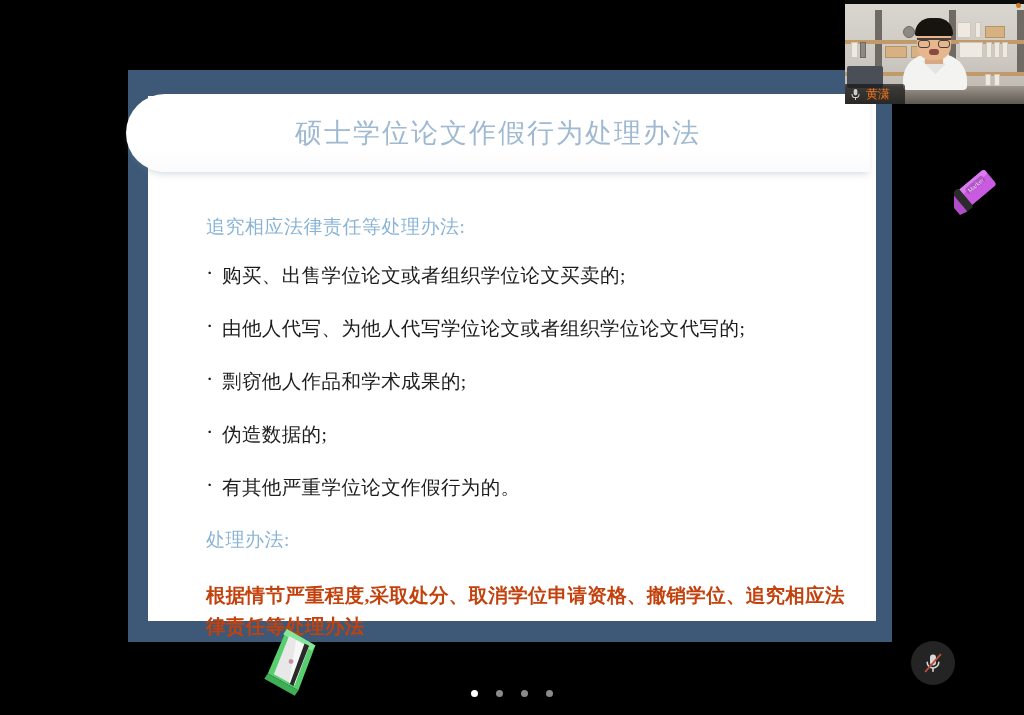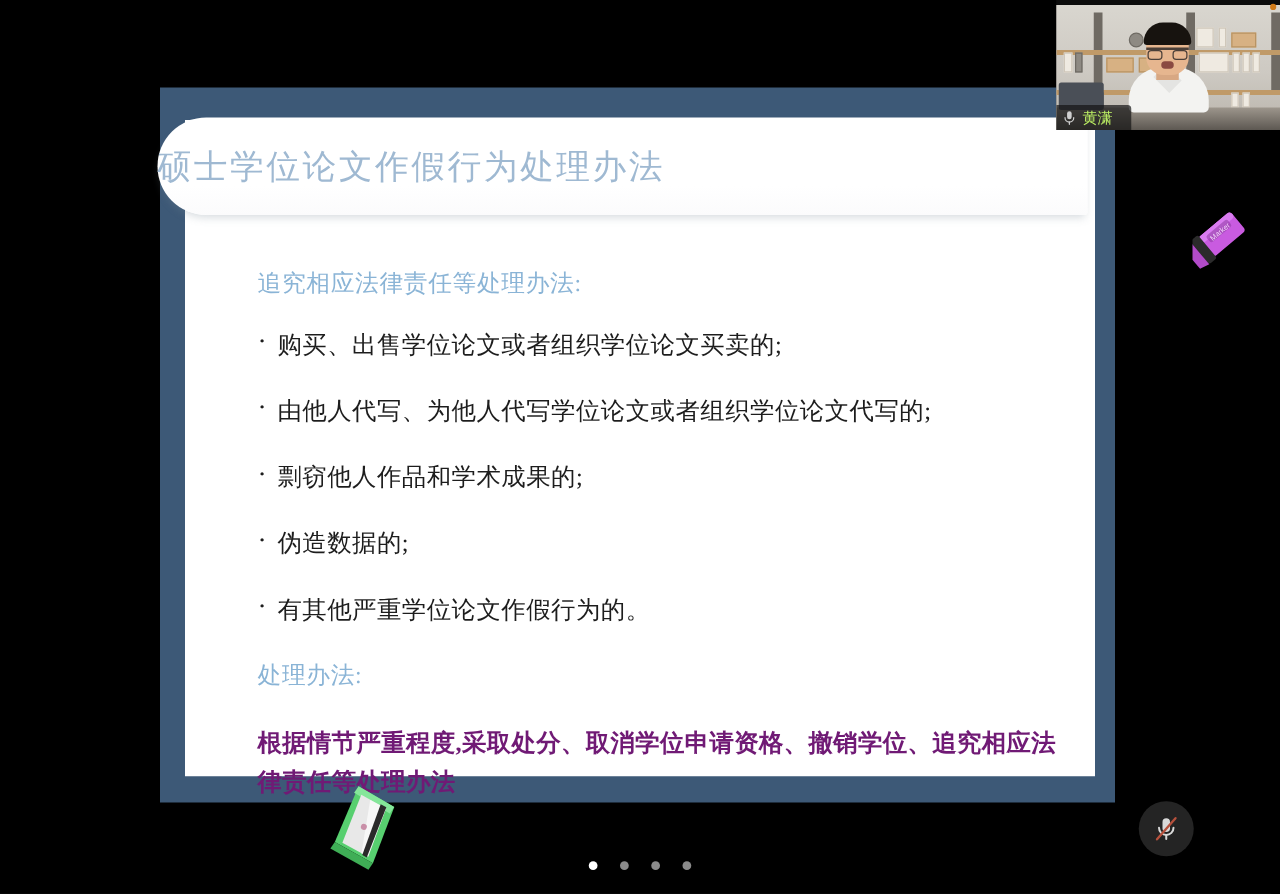--- a/index.html
+++ b/index.html
@@ -50,20 +50,21 @@
     border-bottom-left-radius: 40px;
     box-shadow: 0 4px 7px -2px rgba(120,135,150,0.30);
   }
   #title-text {
     position: absolute;
     left: 0;
     top: 0;
     width: 100%;
     height: 84px;
     line-height: 78px;
+    text-align: center;
     font-size: 27px;
     letter-spacing: 2px;
     color: #9fb9d2;
     white-space: nowrap;
   }
 
   
   #slide-body {
     position: absolute;
     left: 58px;
@@ -92,21 +93,21 @@
   .bullet::before {
     content: "\00B7";
     position: absolute;
     left: 0px;
     top: -2px;
     font-size: 22px;
     color: #1d1d1d;
   }
   #sec-head-2 { margin-top: 18px; margin-bottom: 27px; }
   #handling-text {
-    color: #701a75;
+    color: #c2410c;
     font-size: 19.5px;
     font-weight: bold;
     letter-spacing: 0.3px;
     line-height: 31px;
     width: 648px;
   }
 
   
   #marker-purple {
     position: absolute;
@@ -244,21 +245,21 @@
     height: 20px;
     min-width: 60px;
     padding: 0 8px 0 5px;
     background: rgba(20,20,20,0.70);
     display: flex;
     align-items: center;
     gap: 5px;
     border-top-right-radius: 3px;
   }
   #name-text {
-    color: #bef264;
+    color: #f97316;
     font-size: 12px;
     font-family: "Liberation Sans", sans-serif;
     white-space: nowrap;
   }
   #rec-dot {
     position: absolute;
     right: 3px;
     top: 3px;
     width: 5px;
     height: 5px;

